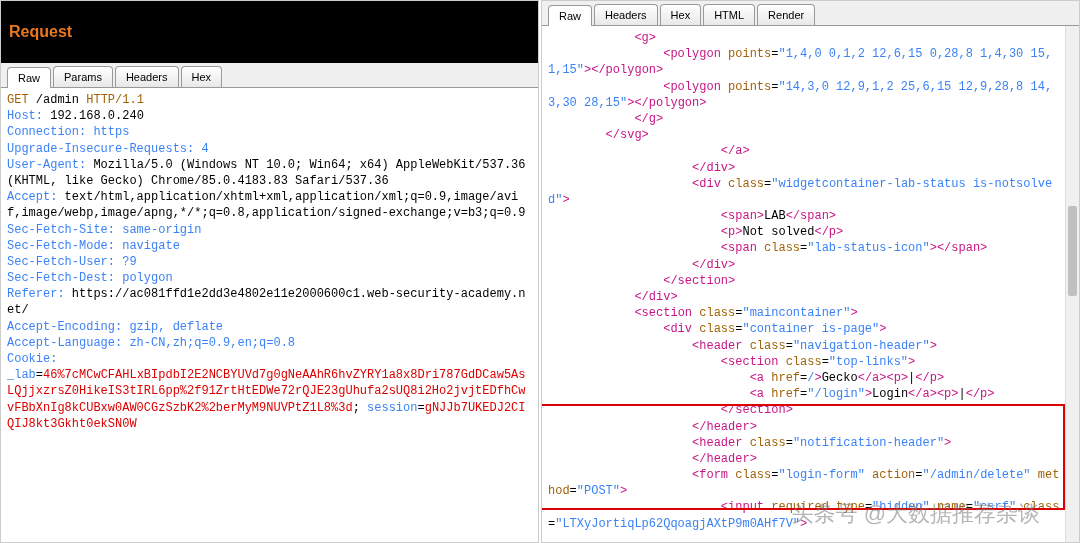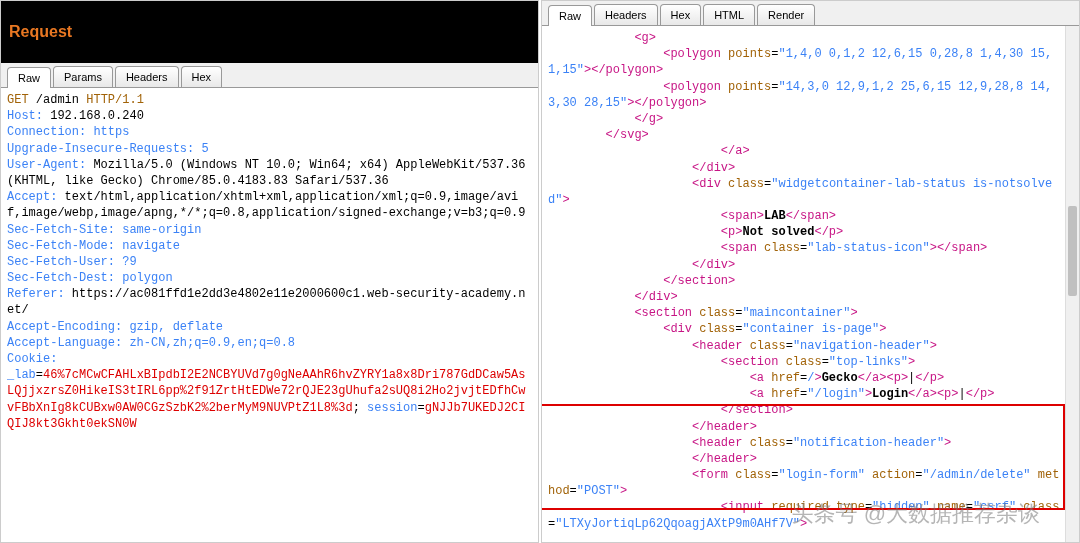--- a/index.html
+++ b/index.html
@@ -75,21 +75,21 @@
       left: 2px;
       right: 2px;
       background: #c0c0c0;
       border-radius: 2px;
     }
     .blk { color: #000; }
     .blue { color: #3b82f6; }
     .magenta { color: #c71585; }
     .teal { color: #a16207; }
     .red { color: #d00; font-family: Liberation Mono, monospace; }
-    .bold { font-weight: bold; }
+    .bold { font-weight: normal; }
     .hl-box {
       position: absolute;
       border: 2px solid #d00;
       pointer-events: none;
     }
     .watermark {
       position: absolute;
       bottom: 14px;
       right: 40px;
       font-size: 22px;
@@ -107,21 +107,21 @@
   <div class="panel-header">Request</div>
   <div class="tabs">
     <div class="tab active">Raw</div>
     <div class="tab">Params</div>
     <div class="tab">Headers</div>
     <div class="tab">Hex</div>
   </div>
   <div class="content"><span class="teal">GET </span><span class="blk">/admin</span><span class="teal"> HTTP/1.1</span>
 <span class="blue">Host: </span><span class="blk">192.168.0.240</span>
 <span class="blue">Connection: https</span>
-<span class="blue">Upgrade-Insecure-Requests: 5</span>
+<span class="blue">Upgrade-Insecure-Requests: 4</span>
 <span class="blue">User-Agent: </span><span class="blk">Mozilla/5.0 (Windows NT 10.0; Win64; x64) AppleWebKit/537.36 (KHTML, like Gecko) Chrome/85.0.4183.83 Safari/537.36</span>
 <span class="blue">Accept: </span><span class="blk">text/html,application/xhtml+xml,application/xml;q=0.9,image/avif,image/webp,image/apng,*/*;q=0.8,application/signed-exchange;v=b3;q=0.9</span>
 <span class="blue">Sec-Fetch-Site: same-origin</span>
 <span class="blue">Sec-Fetch-Mode: navigate</span>
 <span class="blue">Sec-Fetch-User: ?9</span>
 <span class="blue">Sec-Fetch-Dest: polygon</span>
 <span class="blue">Referer: </span><span class="blk">https://ac081ffd1e2dd3e4802e11e2000600c1.web-security-academy.net/</span>
 <span class="blue">Accept-Encoding: gzip, deflate</span>
 <span class="blue">Accept-Language: zh-CN,zh;q=0.9,en;q=0.8</span>
 <span class="blue">Cookie: </span>

